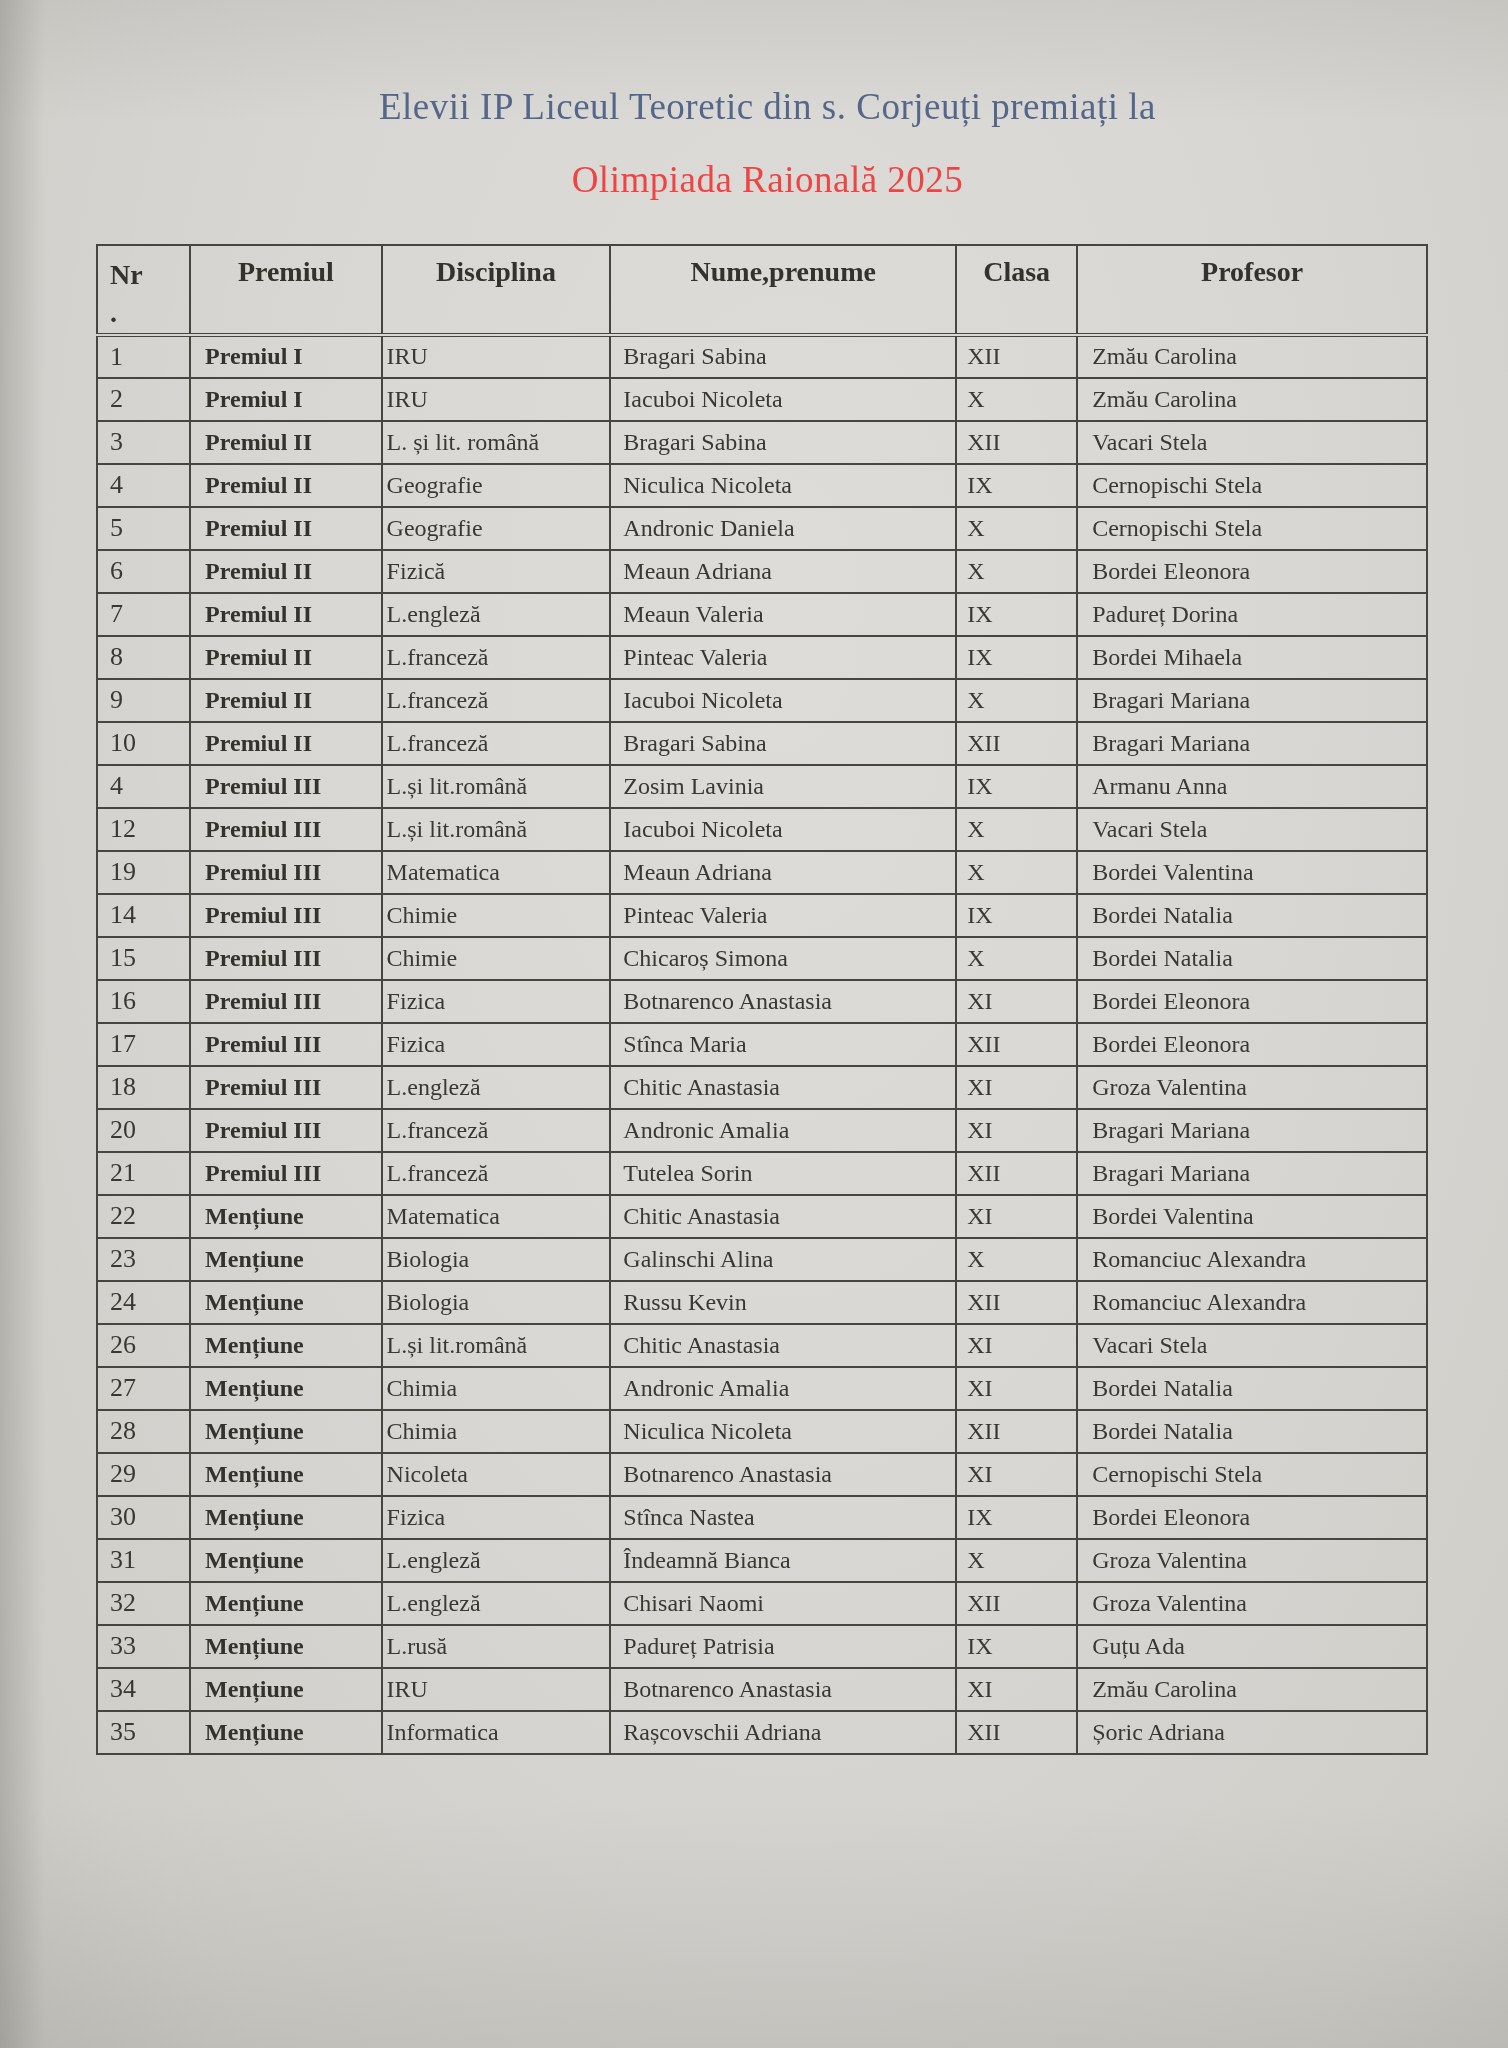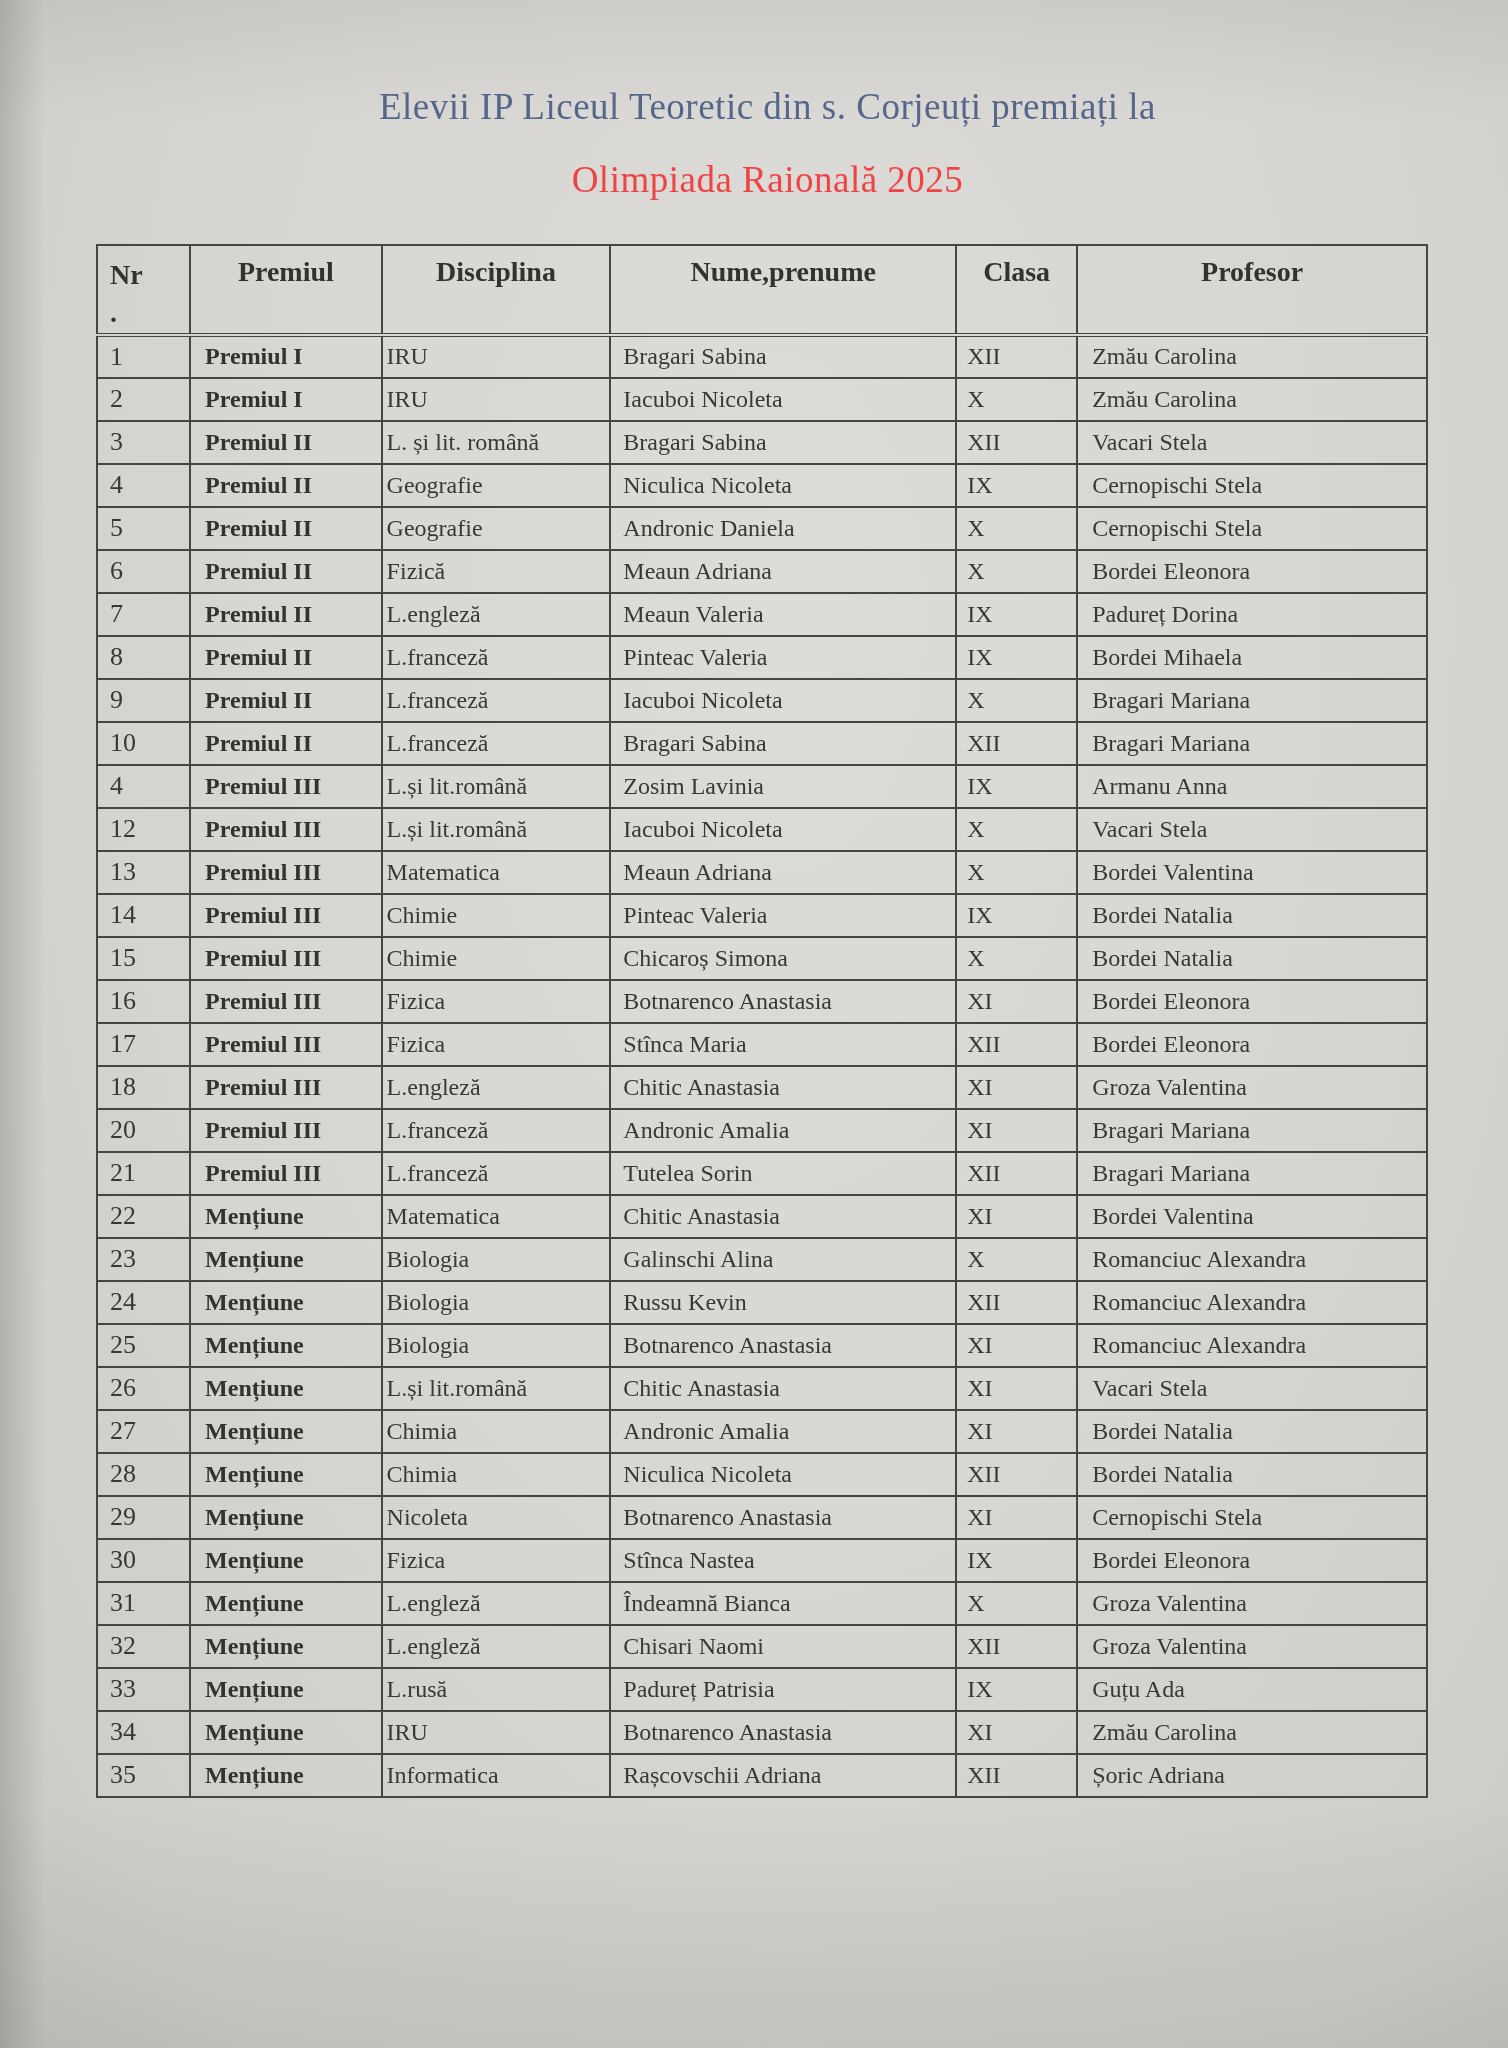--- a/index.html
+++ b/index.html
@@ -211,21 +211,21 @@
         <tr>
           <td class="c-nr">12</td>
           <td class="c-premiul">Premiul III</td>
           <td class="c-disciplina">L.și lit.română</td>
           <td class="c-nume">Iacuboi Nicoleta</td>
           <td class="c-clasa">X</td>
           <td class="c-profesor">Vacari Stela</td>
         </tr>
 
         <tr>
-          <td class="c-nr">13</td>
+          <td class="c-nr">19</td>
           <td class="c-premiul">Premiul III</td>
           <td class="c-disciplina">Matematica</td>
           <td class="c-nume">Meaun Adriana</td>
           <td class="c-clasa">X</td>
           <td class="c-profesor">Bordei Valentina</td>
         </tr>
 
         <tr>
           <td class="c-nr">14</td>
           <td class="c-premiul">Premiul III</td>
@@ -310,28 +310,20 @@
 
         <tr>
           <td class="c-nr">24</td>
           <td class="c-premiul">Mențiune</td>
           <td class="c-disciplina">Biologia</td>
           <td class="c-nume">Russu Kevin</td>
           <td class="c-clasa">XII</td>
           <td class="c-profesor">Romanciuc Alexandra</td>
         </tr>
 
-        <tr>
-          <td class="c-nr">25</td>
-          <td class="c-premiul">Mențiune</td>
-          <td class="c-disciplina">Biologia</td>
-          <td class="c-nume">Botnarenco Anastasia</td>
-          <td class="c-clasa">XI</td>
-          <td class="c-profesor">Romanciuc Alexandra</td>
-        </tr>
 
         <tr>
           <td class="c-nr">26</td>
           <td class="c-premiul">Mențiune</td>
           <td class="c-disciplina">L.și lit.română</td>
           <td class="c-nume">Chitic Anastasia</td>
           <td class="c-clasa">XI</td>
           <td class="c-profesor">Vacari Stela</td>
         </tr>
 

